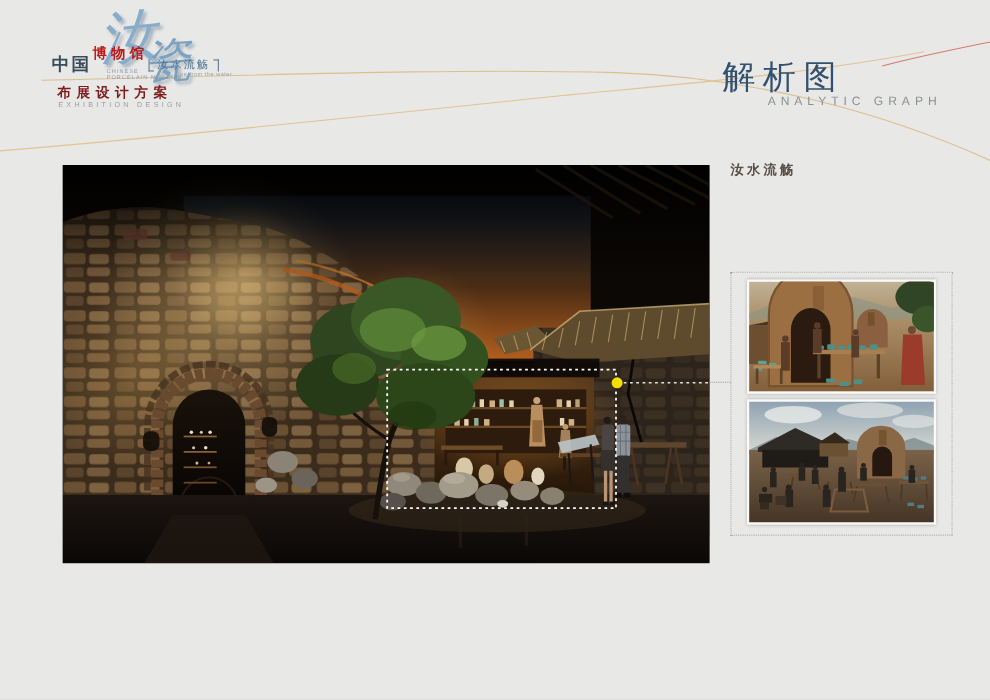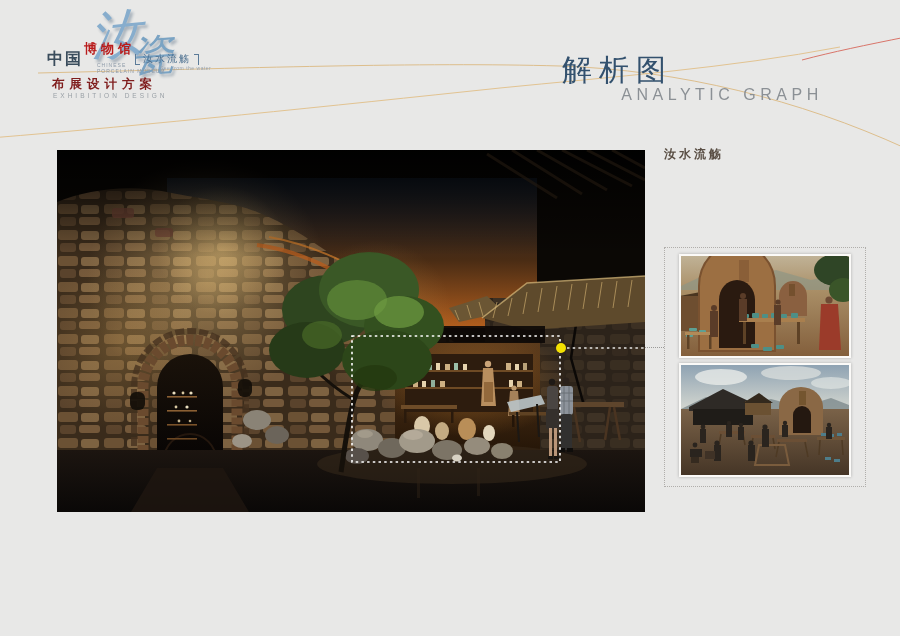--- a/index.html
+++ b/index.html
@@ -23,23 +23,23 @@
   .logo-slogan{left:135px;top:52px;font-size:10px;color:#4e7191;letter-spacing:2px;
                font-family:"Liberation Serif",serif;display:flex;align-items:center;gap:3px;}
   .brk{display:inline-block;width:4px;height:10px;}
   .brk-l{border-left:1px solid #5b7b99;border-bottom:1px solid #5b7b99;}
   .brk-r{border-right:1px solid #5b7b99;border-top:1px solid #5b7b99;}
   .logo-slogan-en{left:160px;top:65px;font-size:5px;color:#97a3b0;letter-spacing:.5px;}
   .logo-program{left:52px;top:76px;font-size:12.5px;font-weight:bold;color:#7f1d1d;letter-spacing:5px;}
   .logo-program-en{left:53px;top:92px;font-size:6.5px;color:#99a0a6;letter-spacing:3px;}
 
   
-  .page-title{left:562px;top:50px;width:300px;text-align:left;font-size:30px;color:#33516e;
+  .page-title{left:562px;top:50px;width:300px;text-align:center;font-size:30px;color:#33516e;
               letter-spacing:7px;font-weight:500;font-family:Liberation Serif, serif;}
-  .page-subtitle{left:572px;top:86px;width:300px;text-align:center;font-size:16px;color:#8b9095;
+  .page-subtitle{left:556px;top:86px;width:300px;text-align:right;font-size:11px;color:#8b9095;
                  letter-spacing:4.5px;}
 
   
   .main-render{left:57px;top:150px;width:588px;height:362px;background:#0b0805;overflow:hidden;}
 
   
   .leader-out{left:645px;top:347px;width:19px;height:0;border-top:1px dotted #9a9a98;}
 
   
   .section-title{left:664px;top:146px;font-size:12px;font-weight:bold;color:#594e44;letter-spacing:3px;}

